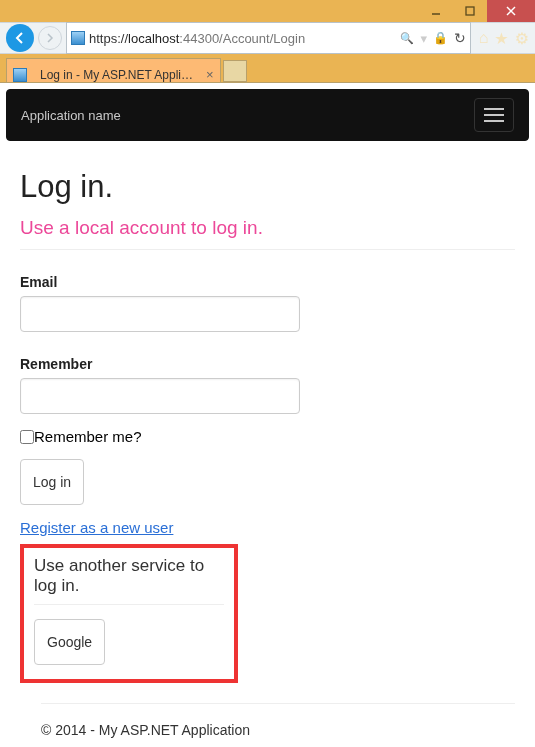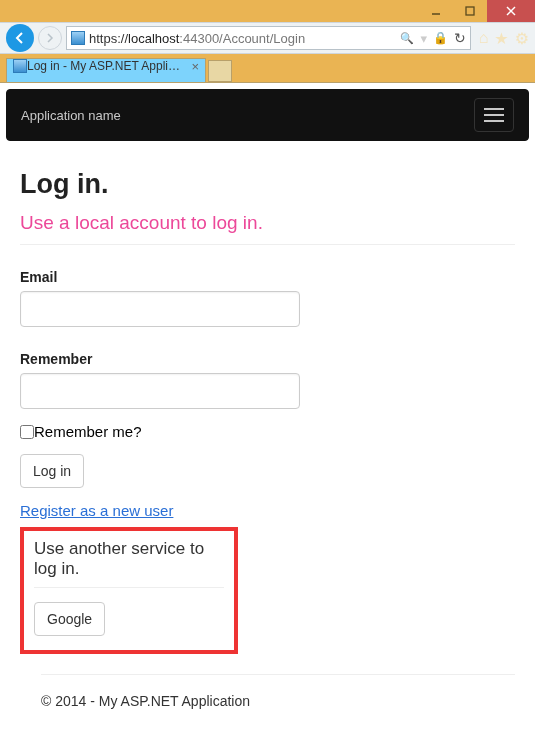--- a/index.html
+++ b/index.html
@@ -51,21 +51,21 @@
   .back-btn svg { stroke: #fff; fill: #fff; }
   .fwd-btn {
     width: 24px; height: 24px;
     border-radius: 50%;
     border: 1px solid #cfd6dc;
     display: flex; align-items: center; justify-content: center;
     color: #9aa6ad;
   }
   .addr {
     flex: 1;
-    height: 24px;
+    height: 32px;
     border: 1px solid #b8c2c9;
     background: #fff;
     display: flex;
     align-items: center;
     padding: 0 4px;
     font-size: 13px;
     gap: 4px;
   }
   .addr .pageicon {
     width: 14px; height: 14px;
@@ -81,32 +81,32 @@
   
   .tabstrip {
     height: 28px;
     background: #eab453;
     display: flex;
     align-items: flex-end;
     padding-left: 6px;
     gap: 0;
   }
   .tab {
-    background: #7dd3fc;
+    background: #fdba74;
     border: 1px solid #b8a06a;
     border-bottom: none;
     height: 24px;
     min-width: 200px;
     max-width: 220px;
     display: flex;
-    align-items: flex-start;
+    align-items: flex-end;
     padding: 0 6px;
     font-size: 12px;
     color: #333;
-    gap: 0;
+    gap: 13px;
   }
   .tab .fav { width:14px;height:14px;background:linear-gradient(#9cd0f5,#3b8fd0);border:1px solid #2d7bb8; flex:none;}
   .tab .title { flex:1; white-space:nowrap; overflow:hidden; text-overflow:ellipsis; }
   .tab .x { color:#666; font-size:13px; }
   .newtab { width:24px;height:22px;background:#e8d7a4;border:1px solid #b8a06a;margin-left:2px;}
   
   .viewport {
     background:#fff;
     height: calc(747px - 22px - 32px - 28px);
     border-top:1px solid #b8a06a;
@@ -129,36 +129,36 @@
   .apphdr .brand { font-size:13px; color:#c8c8c8;}
   .burger {
     width:40px;height:34px;
     border:1px solid #333;
     border-radius:4px;
     display:flex;flex-direction:column;justify-content:center;align-items:center;gap:4px;
   }
   .burger div { width:20px;height:2px;background:#c8c8c8;}
   
   .content { padding: 14px 20px; }
-  h1 { font-size:27px; font-weight:700; color:#222; margin: 14px 0 12px 0;}
+  h1 { font-size:31px; font-weight:400; color:#222; margin: 14px 0 12px 0;}
   .subhead { font-size:19px; color:#ec4899; margin-bottom:10px; }
   hr.sep { border:none; border-top:1px solid #eee; margin:10px 0 18px 0;}
   .fgroup { margin-bottom:14px;margin-top:24px; }
   .flabel { font-size:14px; font-weight:700; color:#222; display:block; margin-bottom:6px;}
   .finput {
     width:280px; height:36px;
     border:1px solid #ccc; border-radius:4px;
     box-shadow: inset 0 1px 2px rgba(0,0,0,0.06);
     padding:0 8px; font-size:14px;
   }
   .chkrow { display:flex; align-items:center; gap:0; margin:10px 0 14px 0; font-size:15px;}
   .chkrow input { width:14px;height:14px; }
   .btn {
     border:1px solid #ccc; background:#fff; border-radius:4px;
-    padding:8px 12px; font-size:14px; color:#333; cursor:pointer;
+    padding:14px 12px; font-size:14px; color:#333; cursor:pointer;
   }
   .reglink { color:#2a6fd6; font-size:15px; display:inline-block; margin-top:14px;}
   .extbox {
     border:4px solid #e33; padding: 8px 10px 14px 10px; margin-top:8px; width:218px;
   }
   .extbox .eh { font-size:17px; color:#333; margin-bottom:8px;}
   .extbox hr { border:none;border-top:1px solid #eee; margin:6px 0 14px 0;}
   .footer { font-size:14px; color:#333; margin-top:20px; border-top:1px solid #eee; padding-top:18px;margin-left:21px;}
 </style>
 </head>

